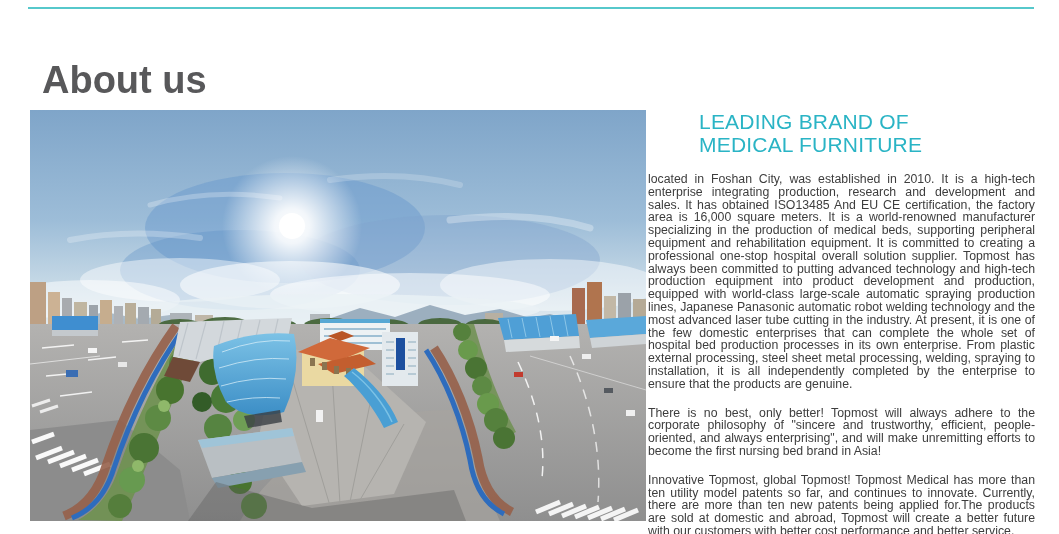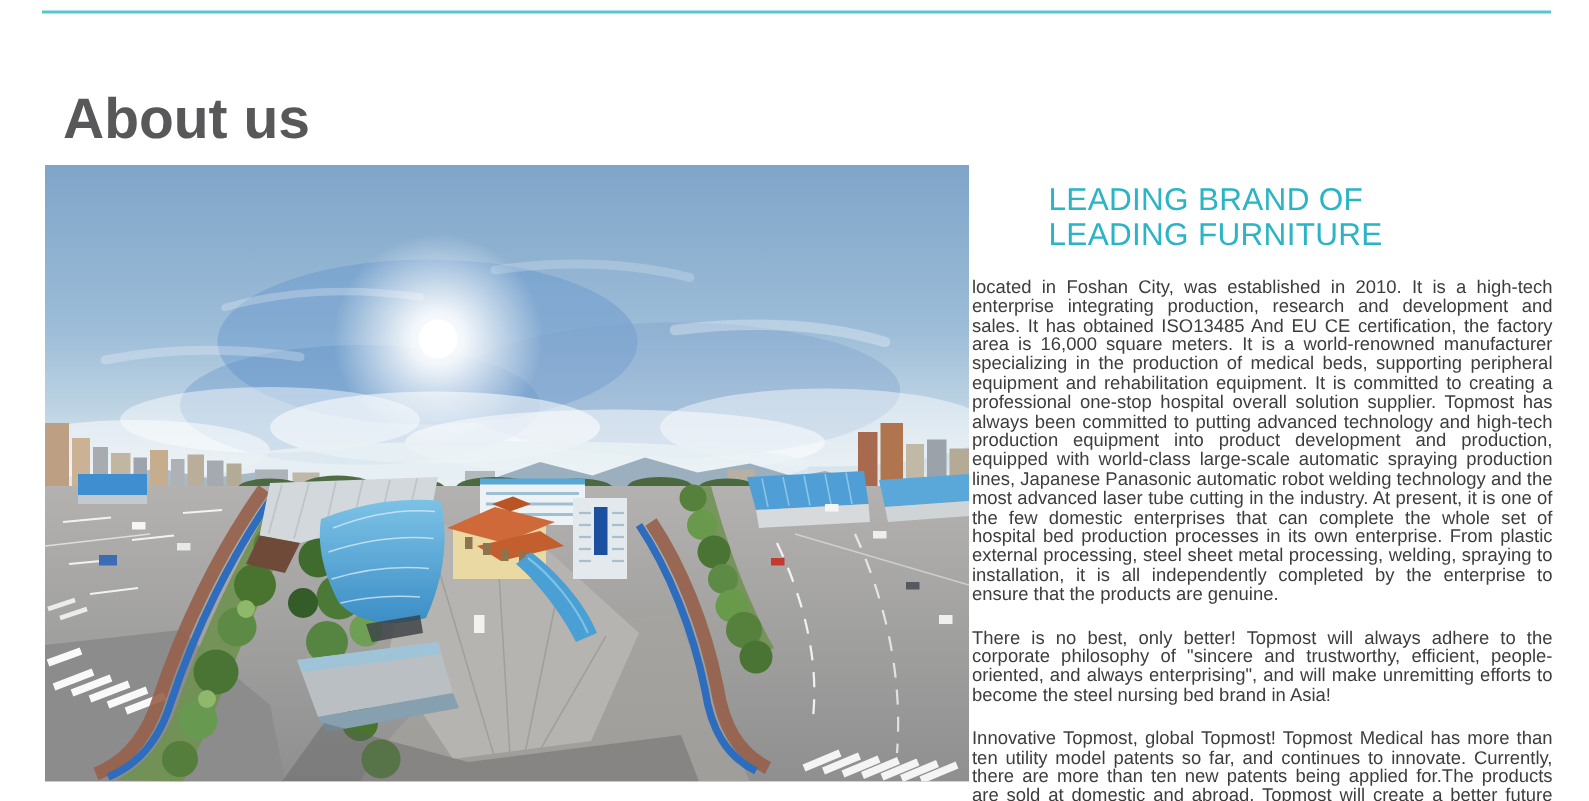--- a/index.html
+++ b/index.html
@@ -39,21 +39,21 @@
     left: 648px; top: 106px;
     width: 387px;
   }
   .section-heading {
     padding-left: 51px;
     color: var(--accent, #2ab4c5);
     font-size: 21px;
     line-height: 23px;
     font-weight: 400;
     letter-spacing: 0.2px;
-    margin: 16px 0 17px 0;
+    margin: 4px 0 17px 0;
   }
   .content p {
     margin: 16px 0 11px 0;
     font-size: 12.3px;
     line-height: 12.8px;
     text-align: justify;
     color: var(--body_text, #3d3d3d);
   }
 </style>
 </head>
@@ -301,20 +301,20 @@
         <rect x="484" y="262" width="9" height="5" fill="#c23b2e"></rect>
         <rect x="574" y="278" width="9" height="5" fill="#555a60"></rect>
         <rect x="596" y="300" width="9" height="6" fill="#f0f0f0"></rect>
       </g>
     </svg>
   </div>
 
   <div class="content">
     <h2 class="section-heading">
       <span>LEADING BRAND OF</span><br>
-      <span>LEADING FURNITURE</span>
+      <span>MEDICAL FURNITURE</span>
     </h2>
     <p>located in Foshan City, was established in 2010.  It is a high-tech enterprise integrating production, research and development and sales. It has obtained ISO13485 And EU CE certification, the  factory area is 16,000 square meters. It is a world-renowned manufacturer specializing in the production of medical beds, supporting peripheral equipment and rehabilitation equipment. It is committed to creating a professional one-stop hospital overall solution supplier. Topmost has always been committed to putting advanced technology and high-tech production equipment into product development and production, equipped with world-class large-scale automatic spraying production lines, Japanese Panasonic automatic robot welding technology and the most advanced laser tube cutting in the industry. At present, it is one of the few domestic enterprises that can complete the whole set of hospital bed production processes in its own enterprise. From plastic external processing, steel sheet metal processing, welding, spraying to installation, it is all independently completed by the enterprise to ensure that the products are genuine.</p>
-    <p>There is no best, only better! Topmost will always adhere to the corporate philosophy of "sincere and trustworthy, efficient, people-oriented, and always enterprising", and will make unremitting efforts to become the steel nursing bed brand in Asia!</p>
+    <p>There is no best, only better! Topmost will always adhere to the corporate philosophy of "sincere and trustworthy, efficient, people-oriented, and always enterprising", and will make unremitting efforts to become the first nursing bed brand in Asia!</p>
     <p>Innovative Topmost, global Topmost! Topmost Medical has more than ten utility model patents so far, and continues to innovate. Currently, there are more than ten new patents being applied for.The products are sold at domestic  and abroad, Topmost will create a better future with our customers with better cost performance and better service.</p>
   </div>
 
 </div>
 
 </body></html>

